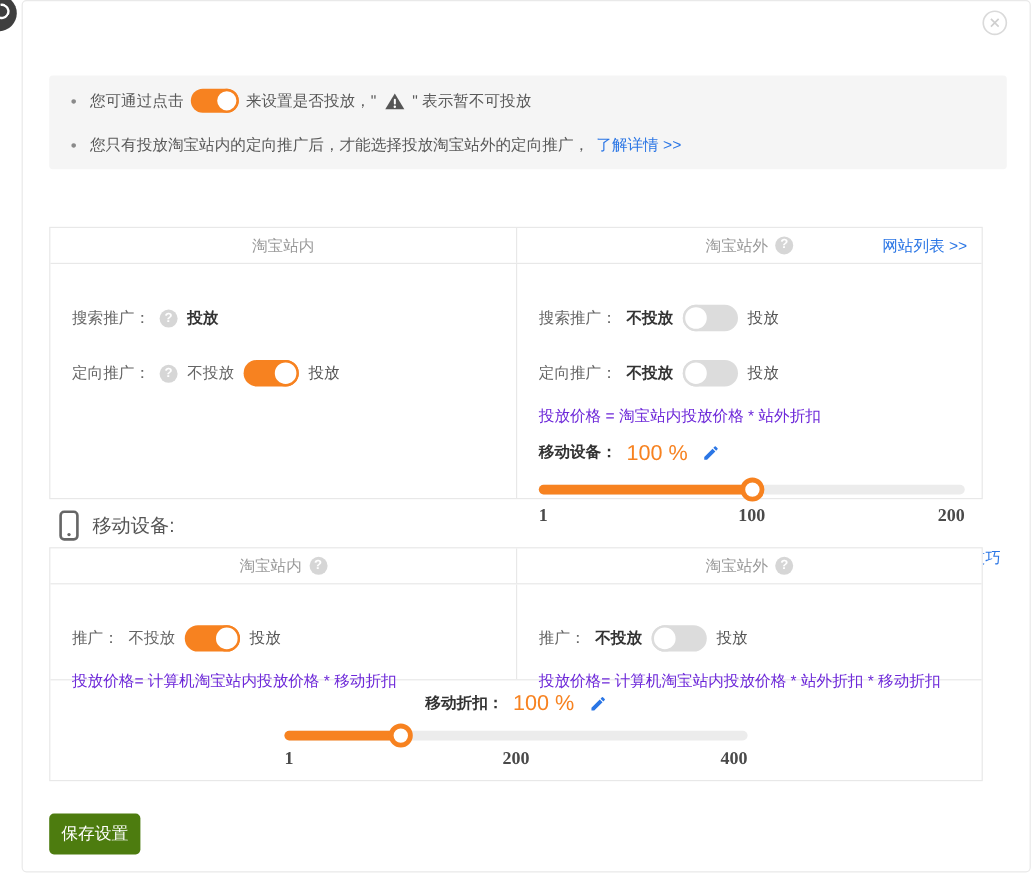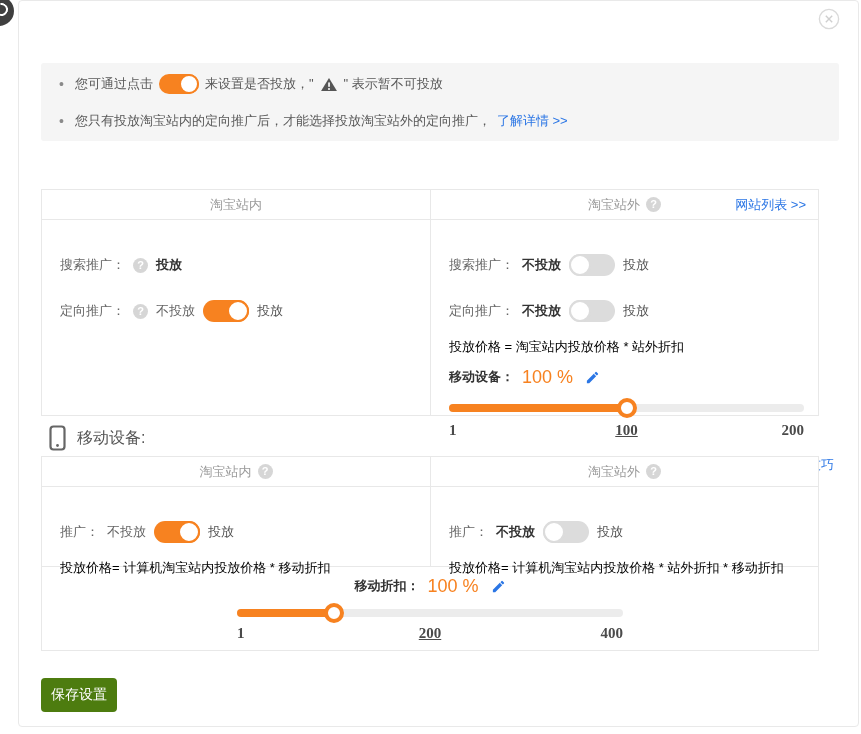--- a/index.html
+++ b/index.html
@@ -63,34 +63,34 @@
 
   .toggle { position:relative; display:inline-block; width:46px; height:22px; border-radius:11px; cursor:pointer; }
   .toggle .knob { position:absolute; top:0; width:22px; height:22px; border-radius:50%; background:#fff; }
   .toggle.on { background:#f78220; }
   .toggle.on .knob { right:0; border:2px solid #f78220; }
   .toggle.off { background:#dcdcdc; }
   .toggle.off .knob { left:0; border:2px solid #dcdcdc; }
   .toggle.mini { width:40px; height:20px; border-radius:10px; }
   .toggle.mini .knob { width:20px; height:20px; }
 
-  .formula { color:#000000; margin-top:14px; height:18px; }
+  .formula { color:#6d28d9; margin-top:14px; height:18px; }
   .discount-line { display:flex; align-items:center; gap:8px; height:26px; margin-top:8px; }
   .discount-label { color:#333; font-weight:bold; }
   .discount-value { color:#f78220; font-size:18px; }
   .edit-icon { cursor:pointer; display:inline-flex; margin-left:4px; }
 
   .slider { position:relative; height:8px; border-radius:4px; background:#ececec; margin-top:14px; cursor:pointer; }
   .slider .fill { position:absolute; left:0; top:0; height:8px; border-radius:4px; background:#f78220; }
   .slider .handle { position:absolute; top:50%; width:20px; height:20px; border-radius:50%;
     background:#fff; border:4px solid #f78220; transform:translate(-50%,-50%); cursor:grab; }
   .slider-labels { position:relative; height:18px; margin-top:10px;
     font-family:"Liberation Serif","DejaVu Serif",serif; font-weight:bold; font-size:15px; color:#4a4a4a; }
   .slider-labels .sl-start { position:absolute; left:0; }
-  .slider-labels .sl-mid { position:absolute; left:50%; transform:translateX(-50%);text-decoration:underline; }
+  .slider-labels .sl-mid { position:absolute; left:50%; transform:translateX(-50%); }
   .slider-labels .sl-end { position:absolute; right:0; }
 
   .discount-row { height:85px; border-top:1px solid #e8e8e8; padding-top:8px; }
   .discount-row .discount-line { justify-content:center; margin-top:0; height:22px; }
   .discount-row .slider-wrap { width:386px; margin:0 auto; }
   .discount-row .slider { margin-top:12px; }
   .discount-row .slider-labels { margin-top:8px; }
 
   .save-btn { position:absolute; left:22px; top:677px; width:76px; height:34px;
     background:#4d7c0f; color:#fff; border:none; border-radius:4px; font-size:14px;

